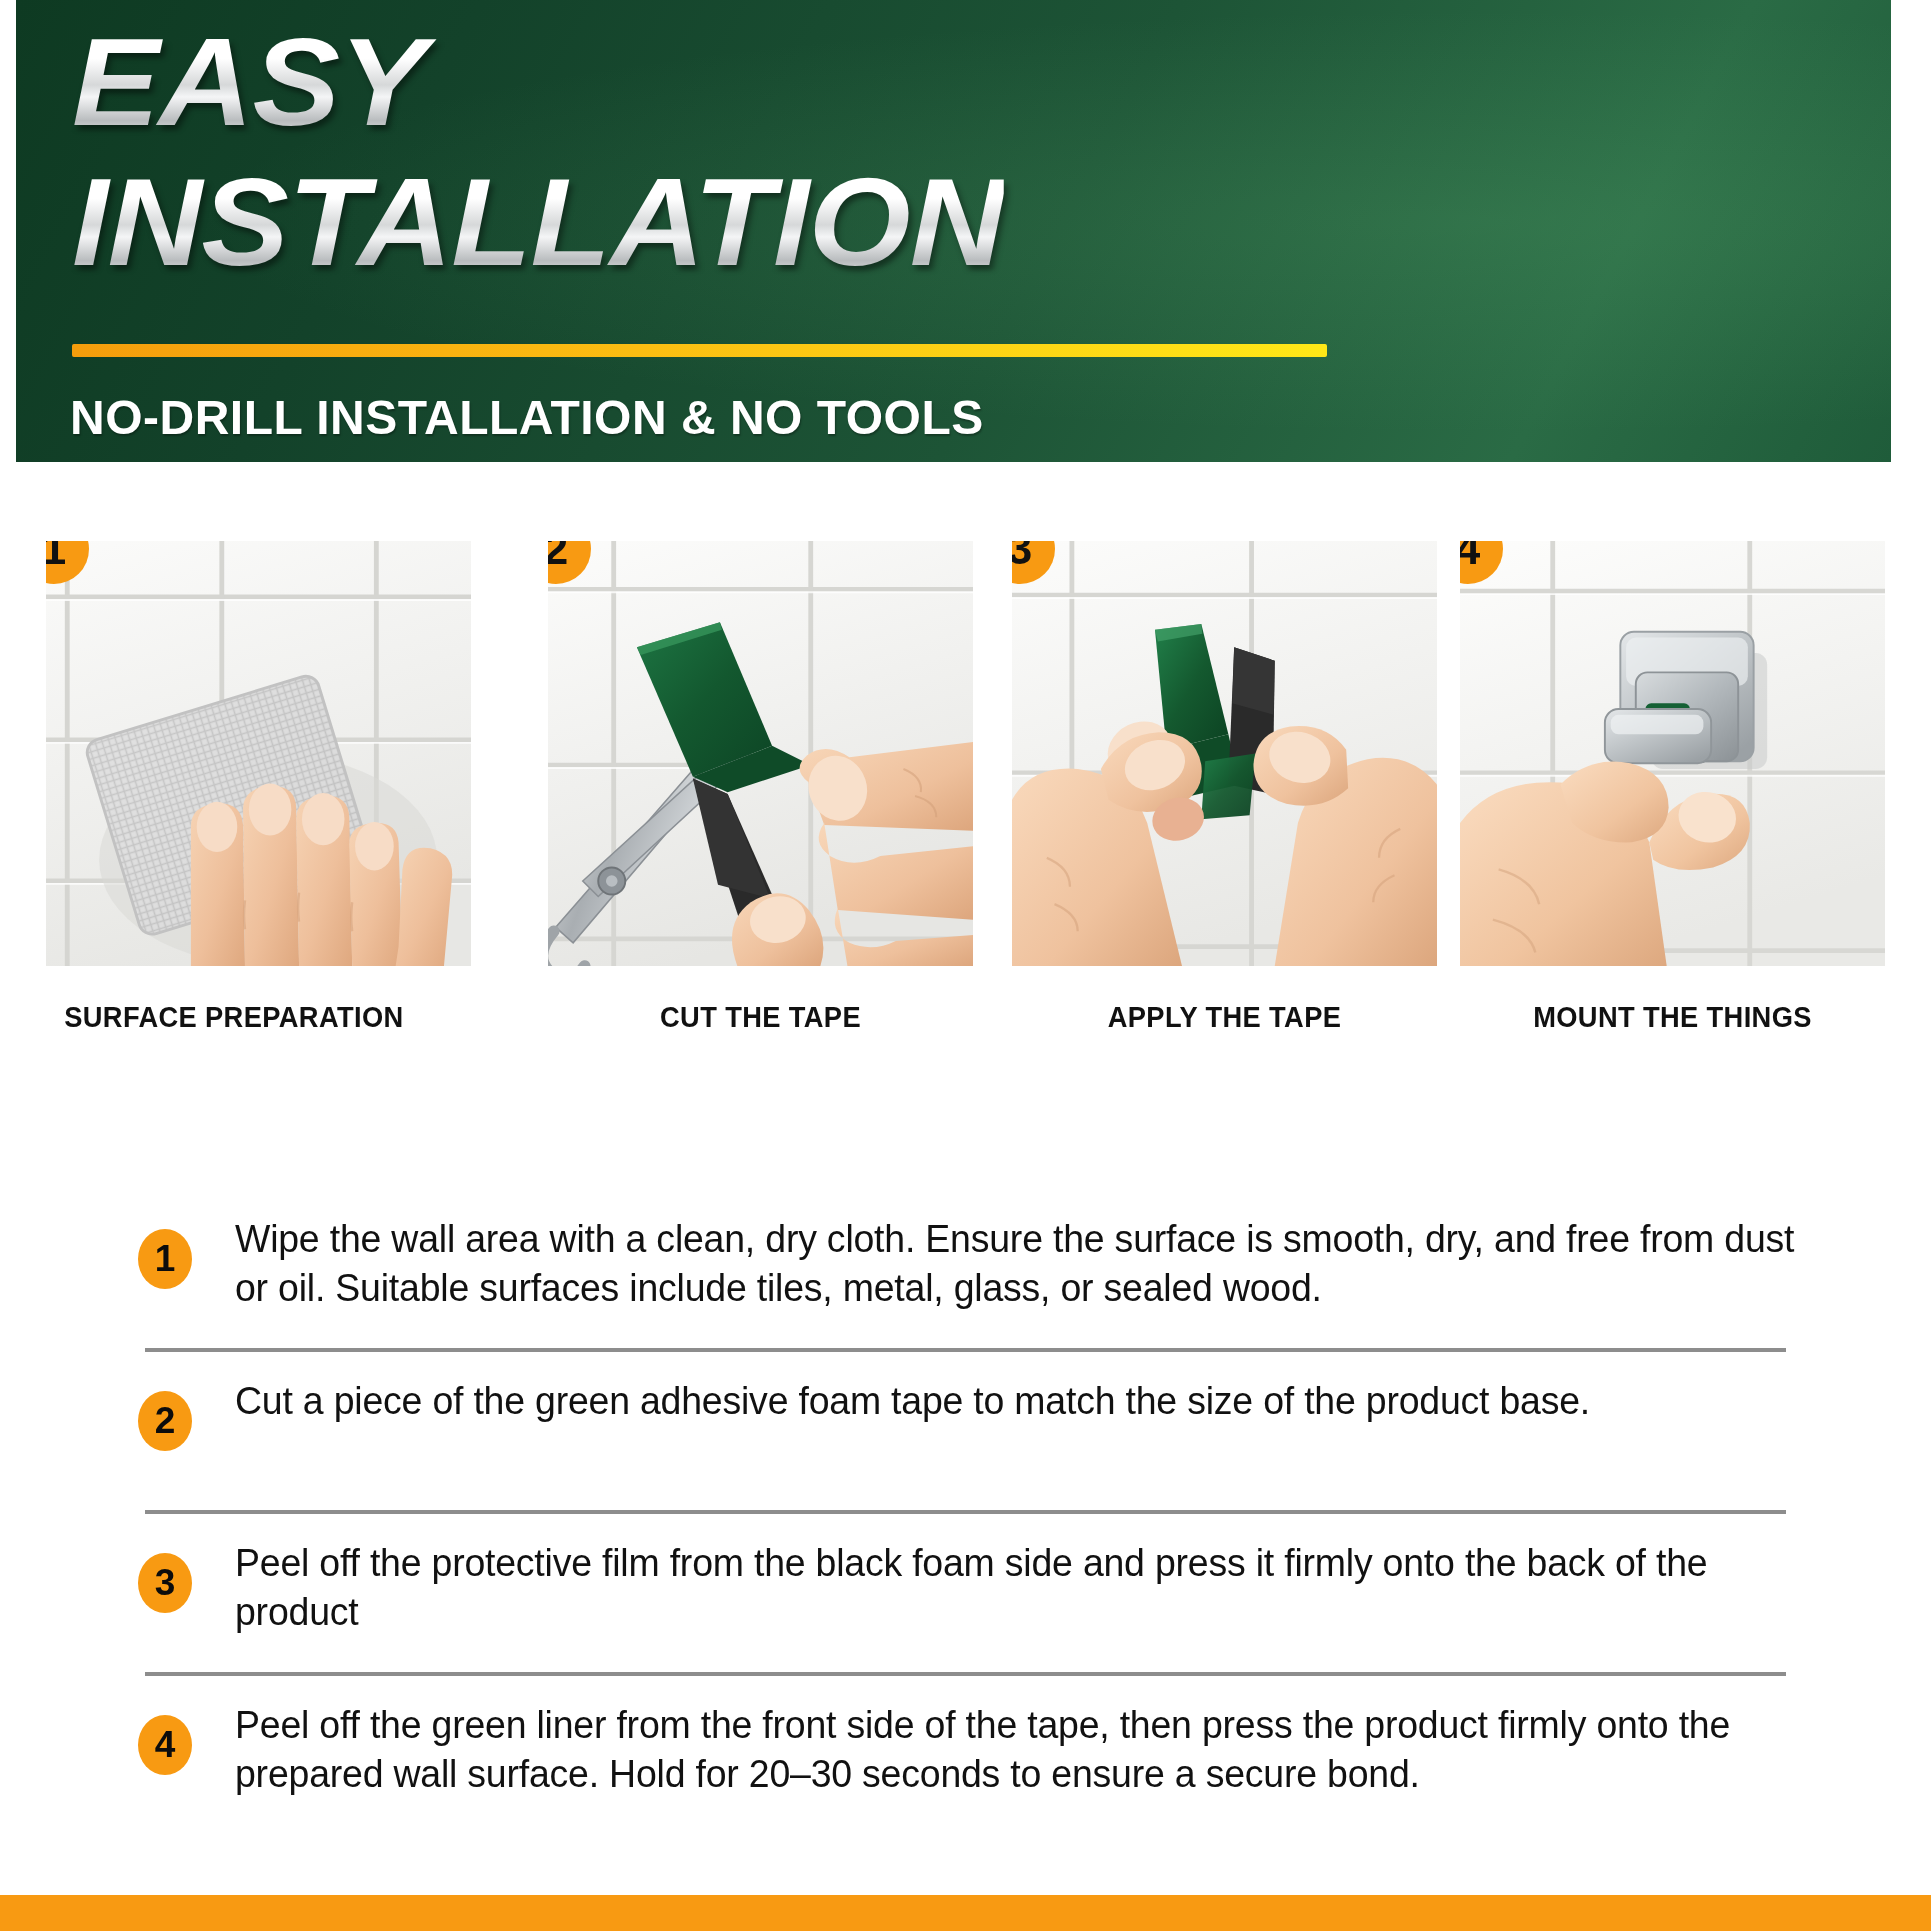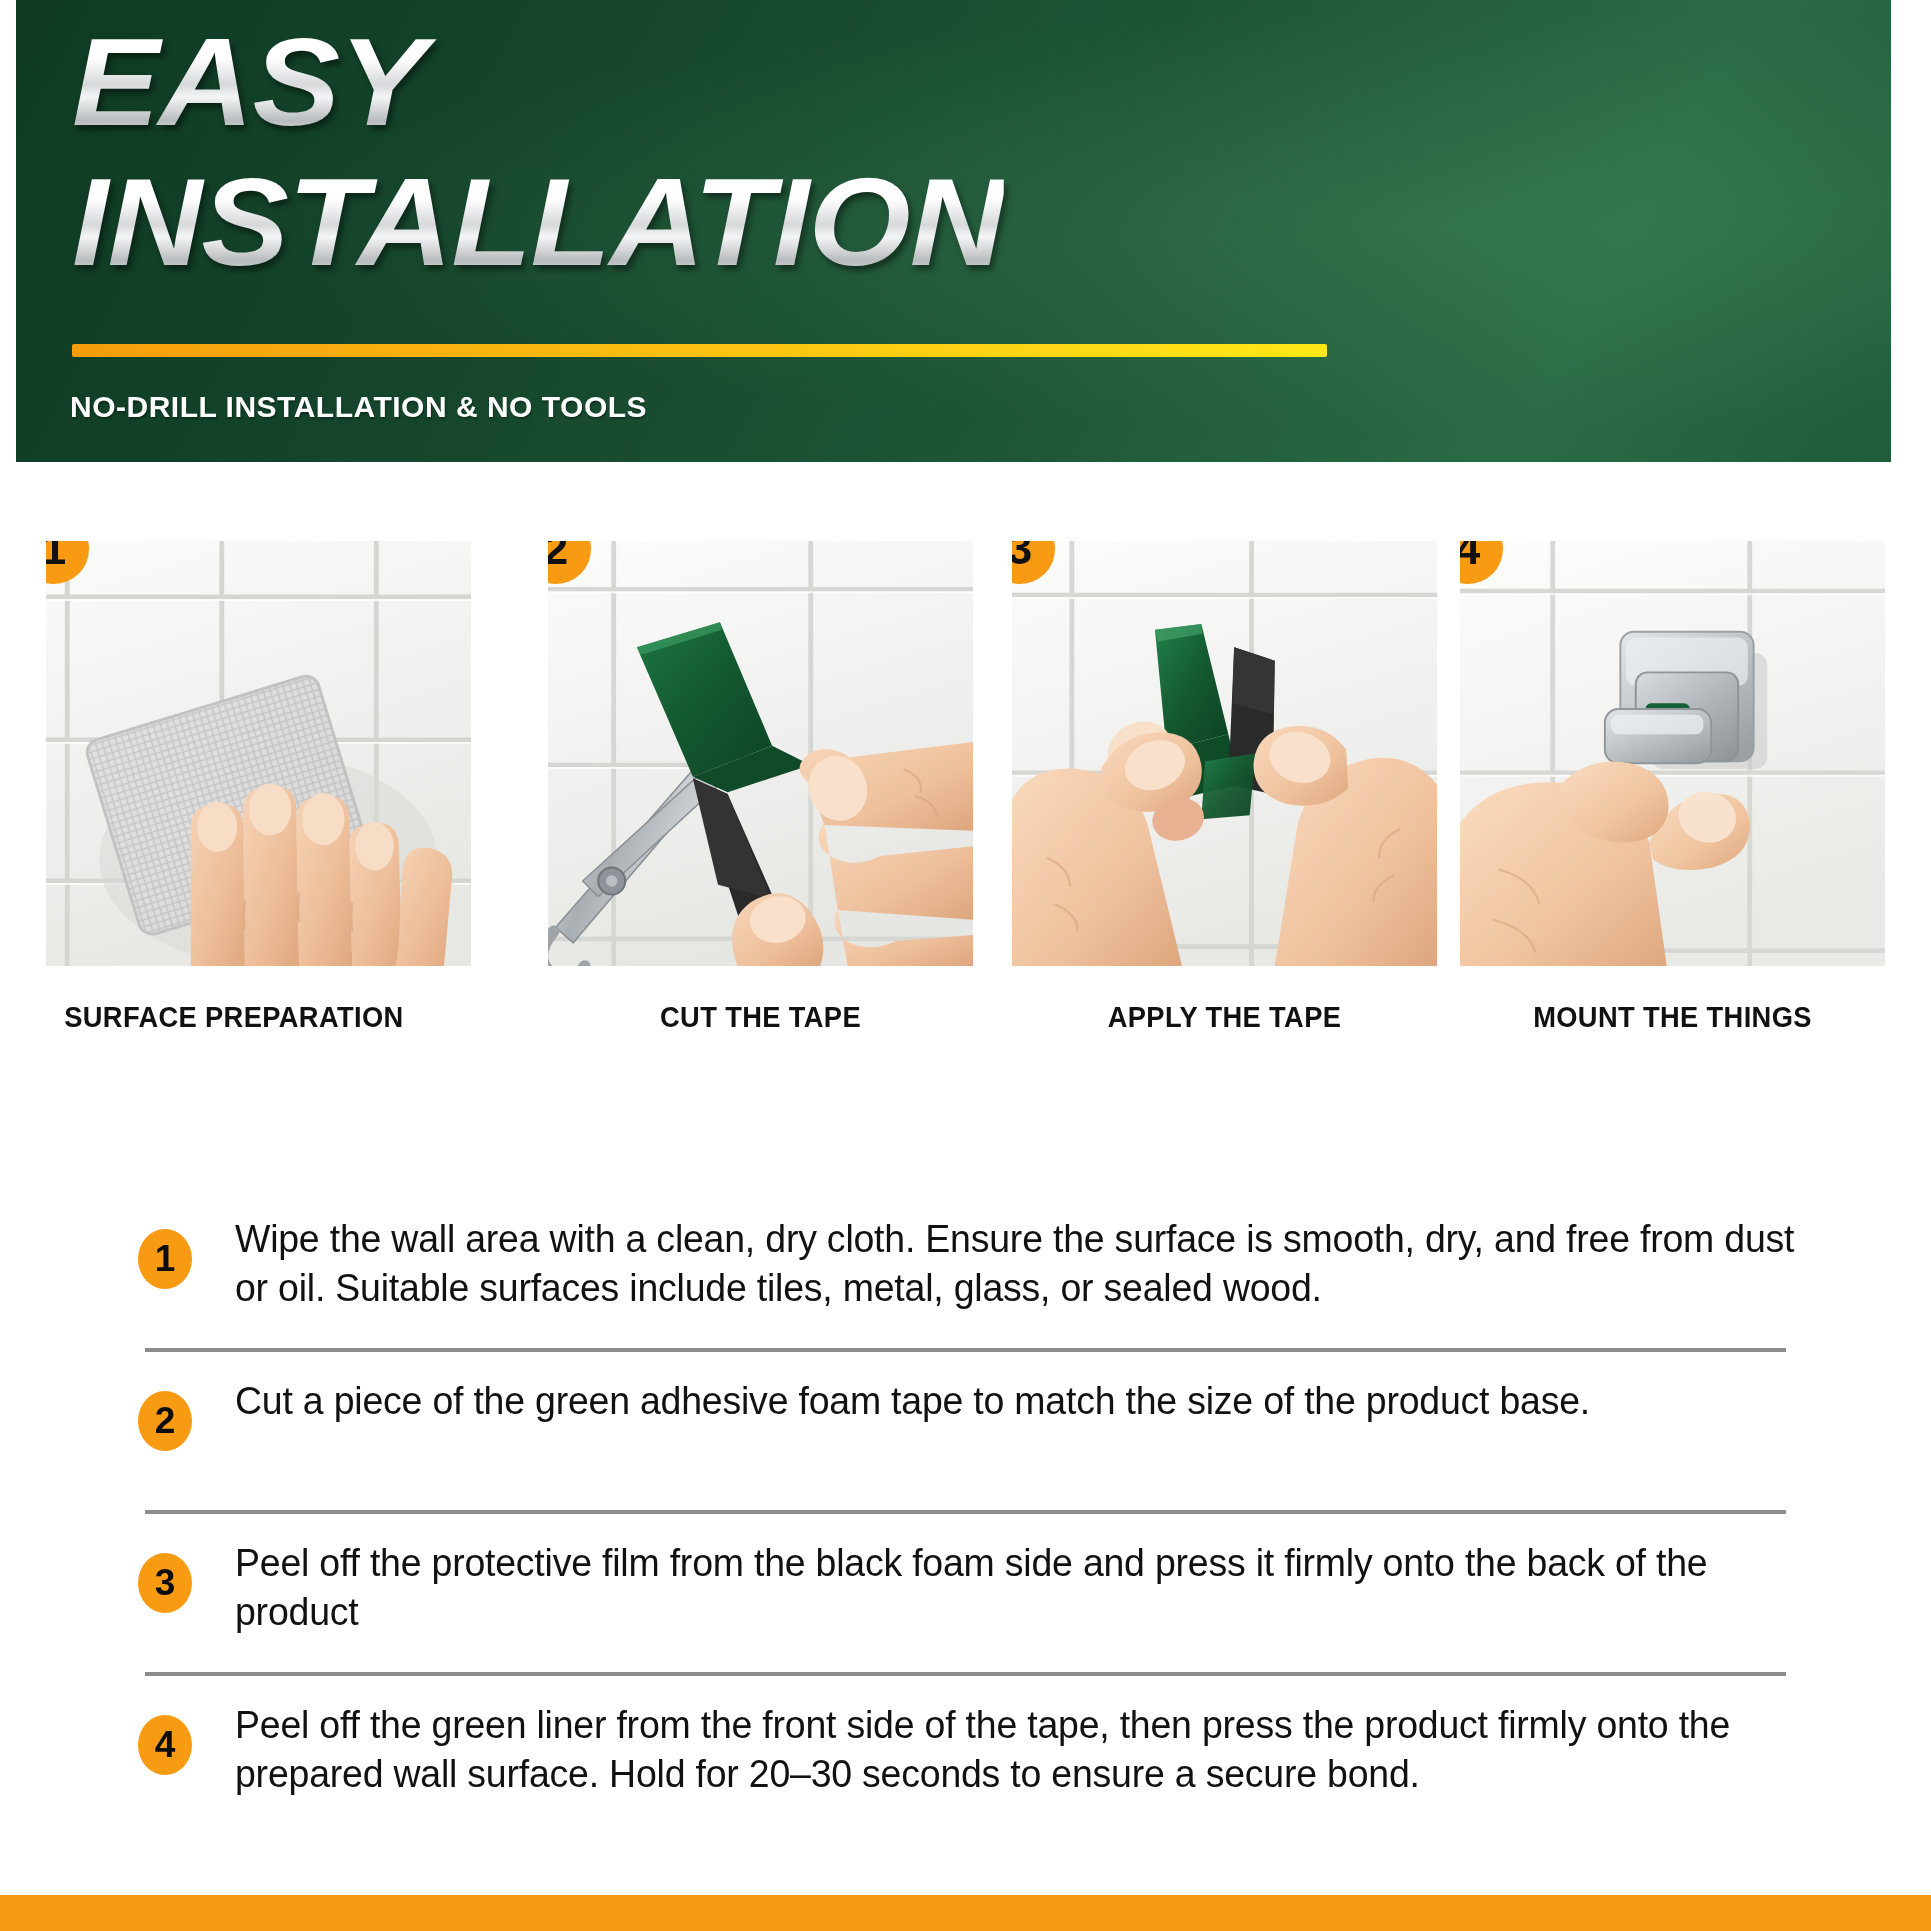--- a/index.html
+++ b/index.html
@@ -39,21 +39,21 @@
   .title-2 { font-size:124px; margin-top:21px; }
 
   .accent-rule {
     position:absolute; left:56px; top:344px; width:1255px; height:12.6px;
     background:linear-gradient(90deg,#f59d0c 0%,#fbbd12 45%,#ffe817 100%);
     border-radius:1.9px;
     z-index:2;
   }
   .subtitle {
     position:absolute; left:54px; top:390px; z-index:2;
-    color:#ffffff; font-weight:bold; font-size:30px;
+    color:#ffffff; font-weight:bold; font-size:48px;
     letter-spacing:0.5px;
     transform:scaleX(1.0); transform-origin:left center;
     text-shadow:1px 1.9px 1.9px rgba(0,0,0,.30);
     white-space:nowrap;
   }
 
   
   .steps-row { position:absolute; left:0; top:541px; width:1931px; height:541px; }
   .step { position:absolute; top:0; width:425px; }
   .step-img-wrap {

